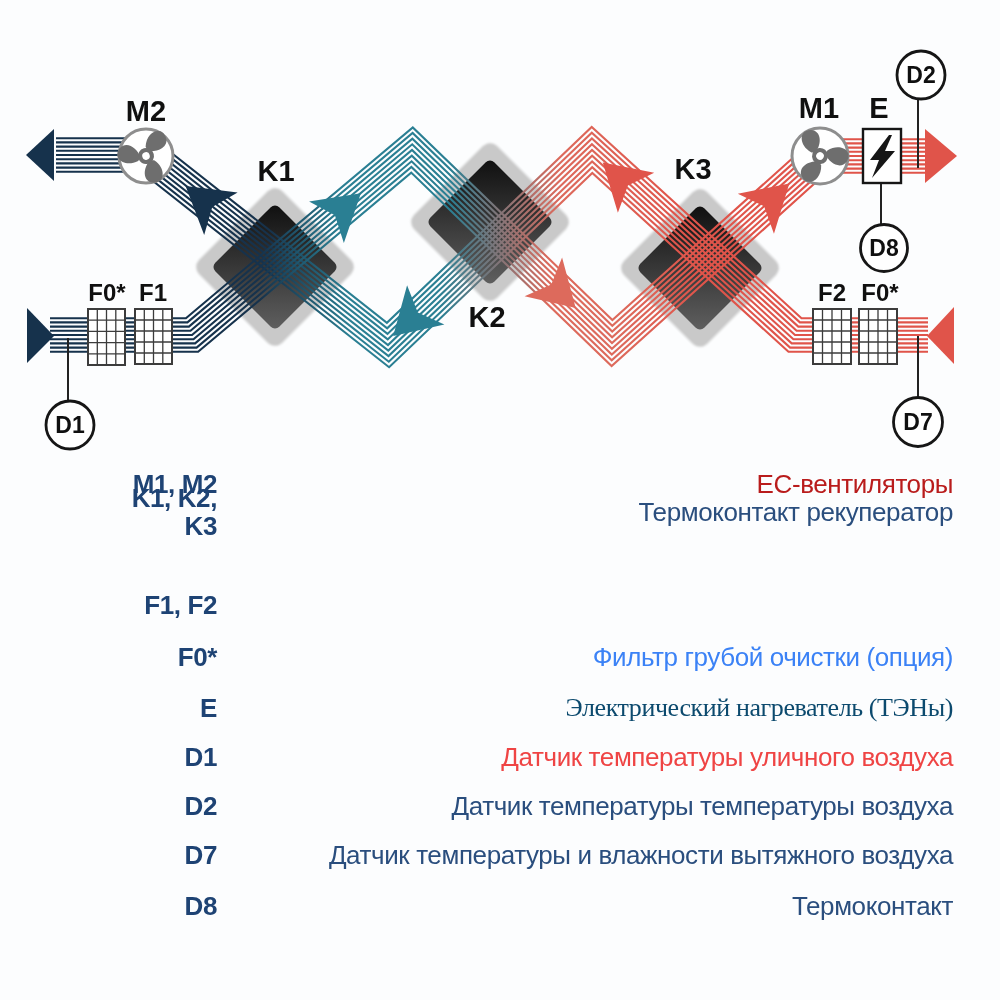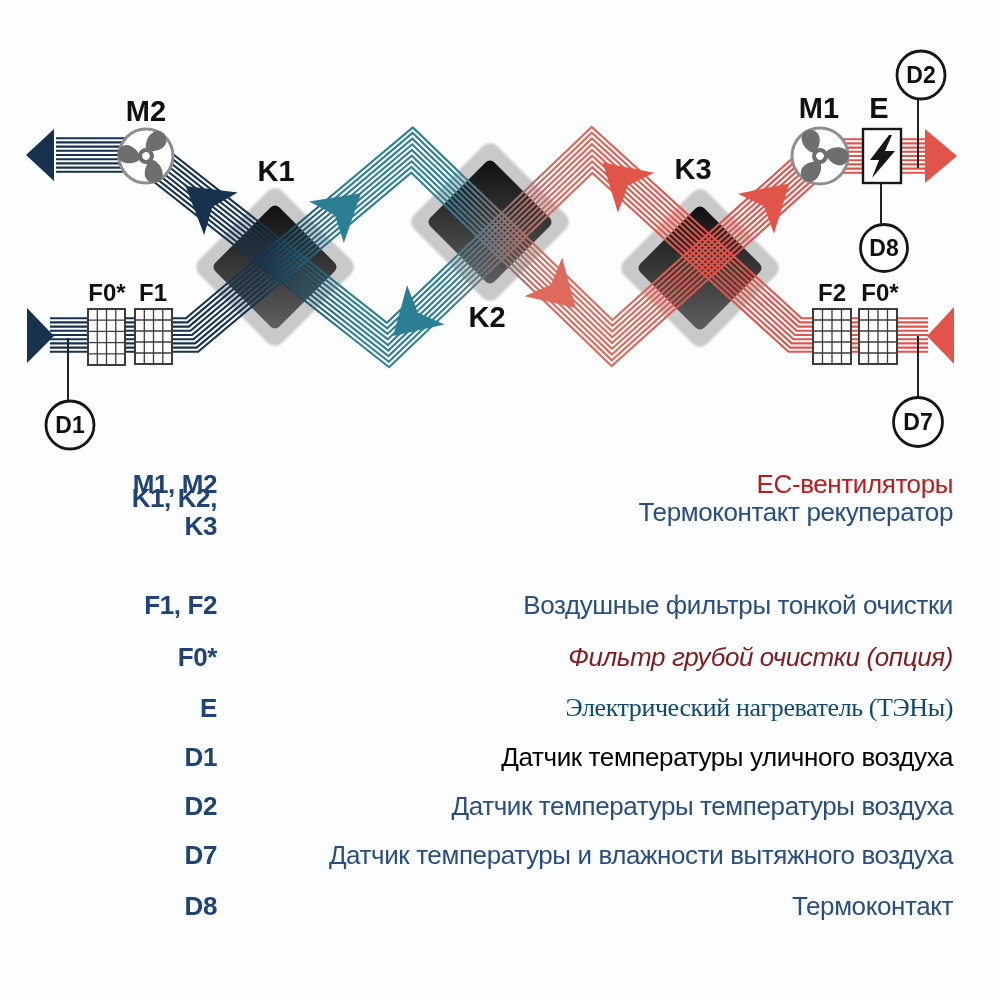--- a/index.html
+++ b/index.html
@@ -190,33 +190,32 @@
     <div class="lkey" style="color: rgb(30, 67, 116);">M1, M2</div>
     <div class="ldesc" style="color: #b91c1c;">EC-вентиляторы</div>
   </div>
       <div class="lrow" style="top: 512px;">
     <div class="lkey" style="color: rgb(30, 67, 116);">K1, K2,
 K3</div>
     <div class="ldesc" style="color: rgb(42, 78, 126);">Термоконтакт рекуператор</div>
   </div>
       <div class="lrow" style="top: 605px;">
     <div class="lkey" style="color: rgb(30, 67, 116);">F1, F2</div>
-    <div class="ldesc" style="color: rgb(42, 78, 126);">Воздушные фильтры тонкой очистки</div>
   </div>
       <div class="lrow" style="top: 657px;">
     <div class="lkey" style="color: rgb(30, 67, 116);">F0*</div>
-    <div class="ldesc" style="color: #7f1d1d; font-style: italic;">Фильтр грубой очистки (опция)</div>
+    <div class="ldesc" style="color: #3b82f6;">Фильтр грубой очистки (опция)</div>
   </div>
       <div class="lrow" style="top: 708px;">
     <div class="lkey" style="color: rgb(30, 67, 116);">E</div>
     <div class="ldesc" style="color: #0c4a6e; font-family: Liberation Serif, serif;">Электрический нагреватель (ТЭНы)</div>
   </div>
       <div class="lrow" style="top: 757px;">
     <div class="lkey" style="color: rgb(30, 67, 116);">D1</div>
-    <div class="ldesc" style="color: #000000; margin-left: 36px;">Датчик температуры уличного воздуха</div>
+    <div class="ldesc" style="color: #ef4444; margin-left: 36px;">Датчик температуры уличного воздуха</div>
   </div>
       <div class="lrow" style="top: 806px;">
     <div class="lkey" style="color: rgb(30, 67, 116);">D2</div>
     <div class="ldesc" style="color: rgb(42, 78, 126);">Датчик температуры температуры воздуха</div>
   </div>
       <div class="lrow" style="top: 855px;">
     <div class="lkey" style="color: rgb(30, 67, 116);">D7</div>
     <div class="ldesc" style="color: rgb(42, 78, 126);">Датчик температуры и влажности вытяжного воздуха</div>
   </div>
       <div class="lrow" style="top: 906px;">

